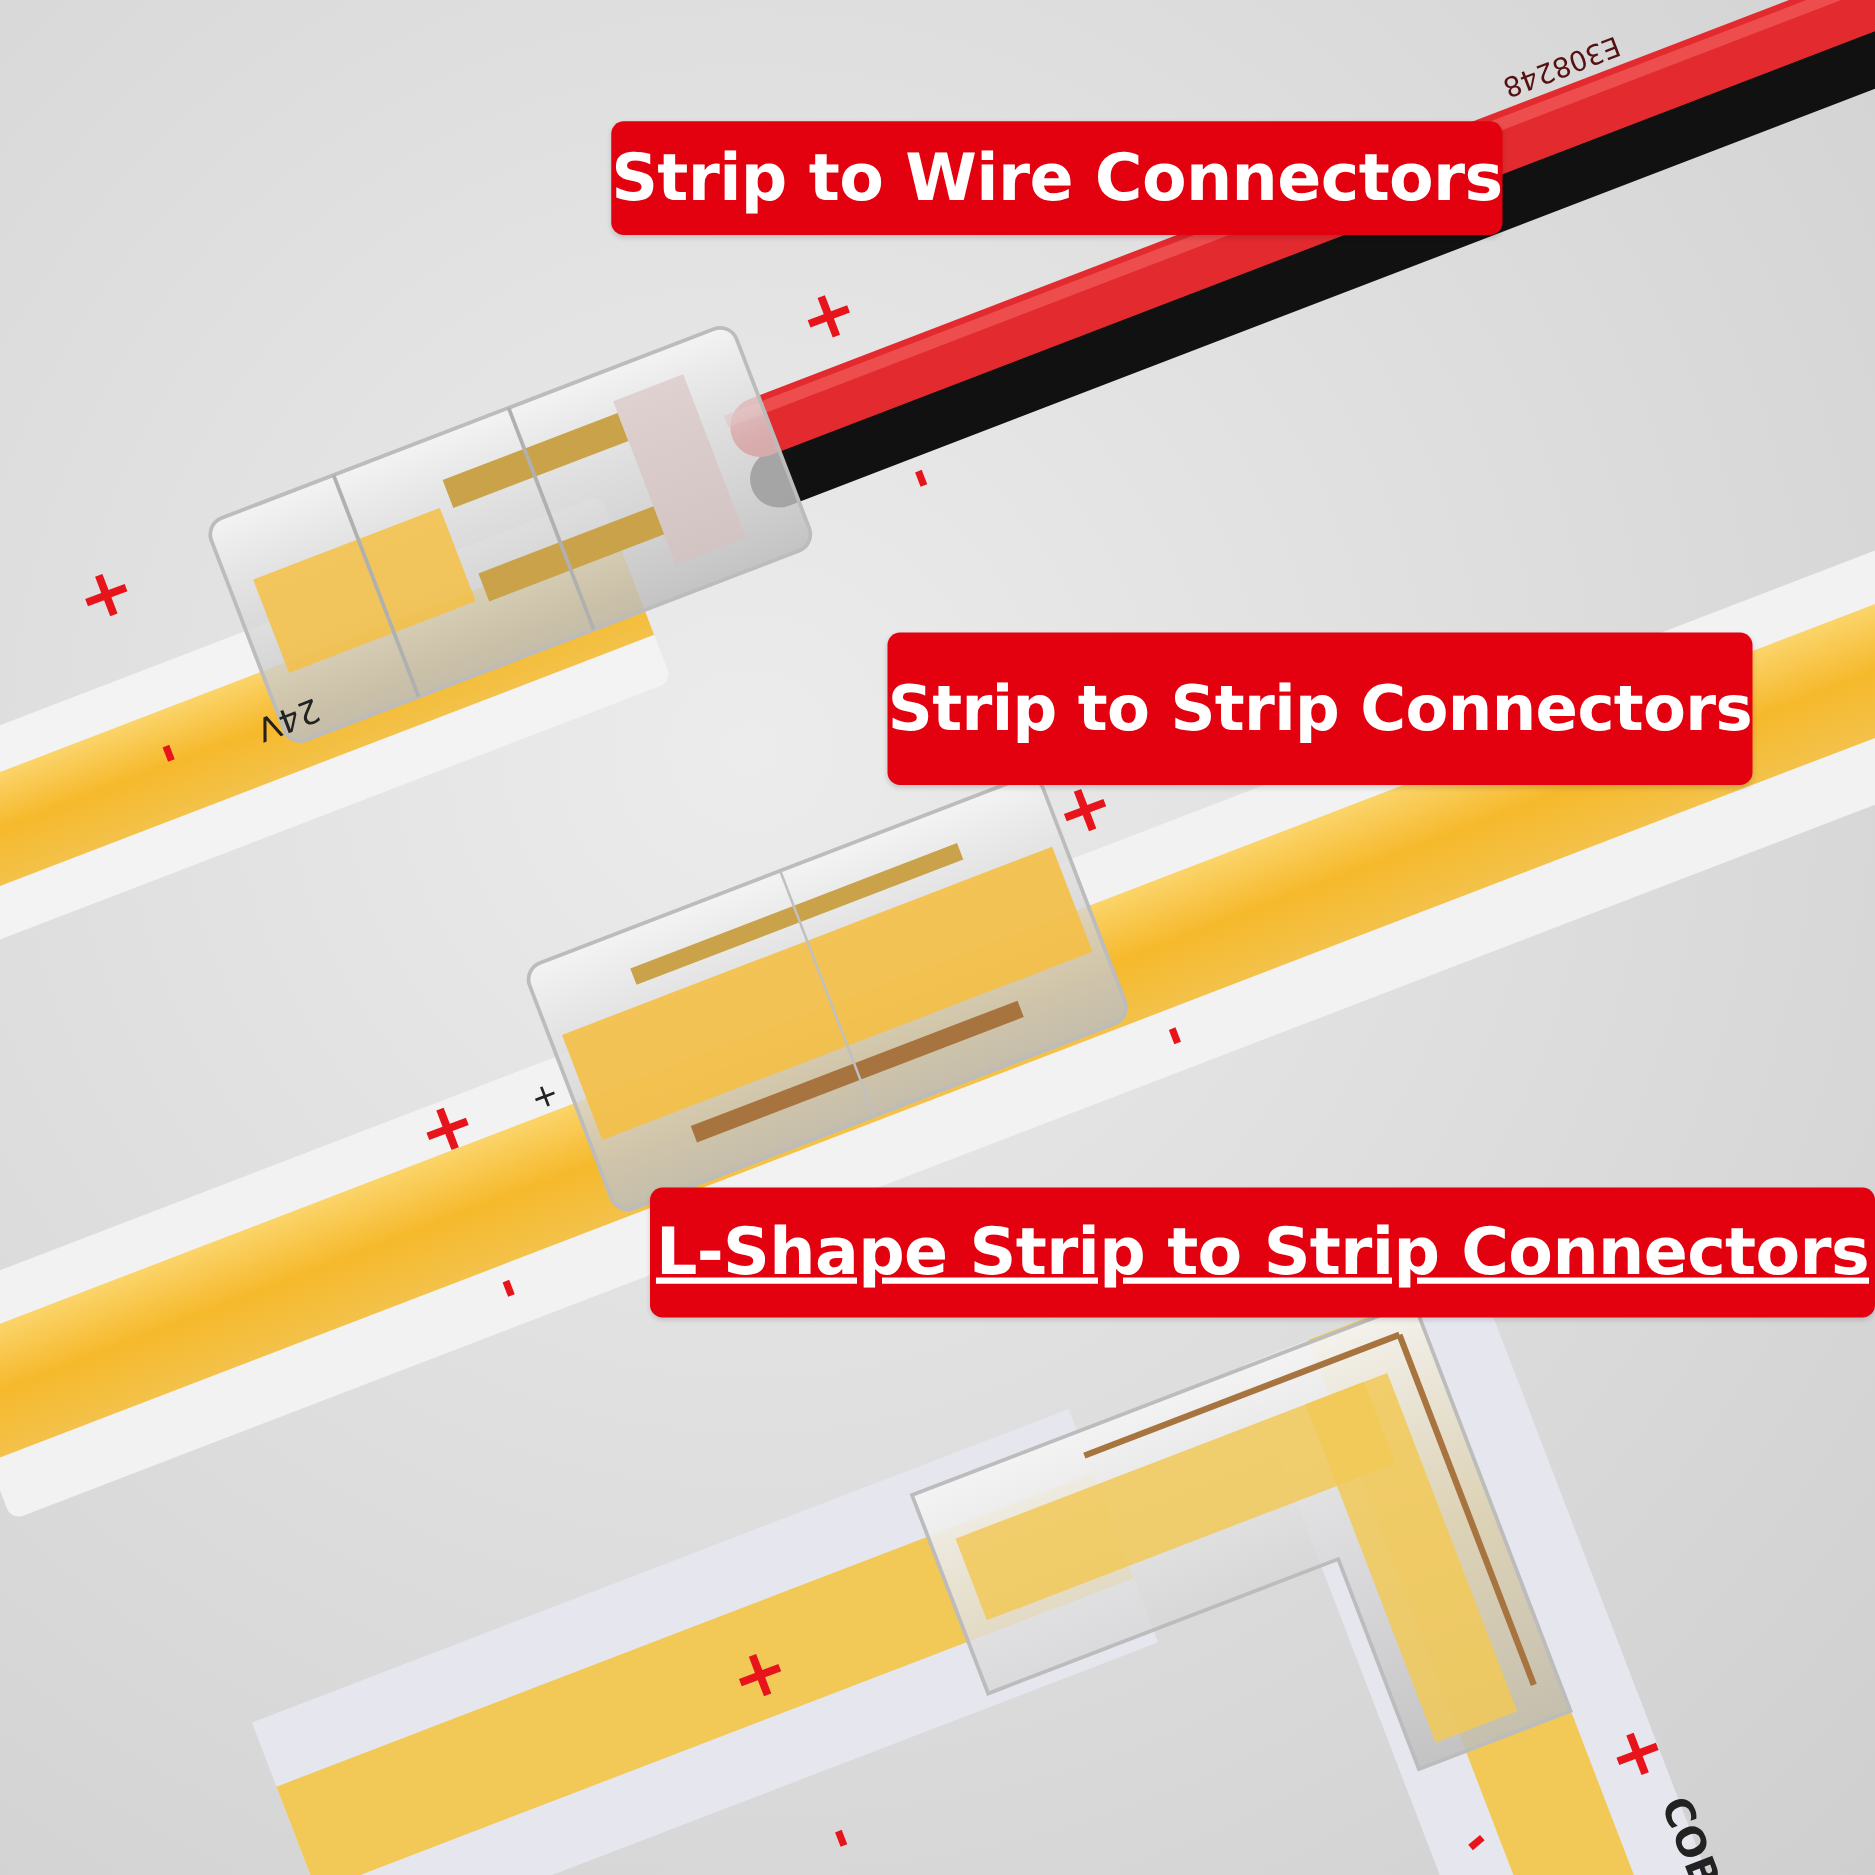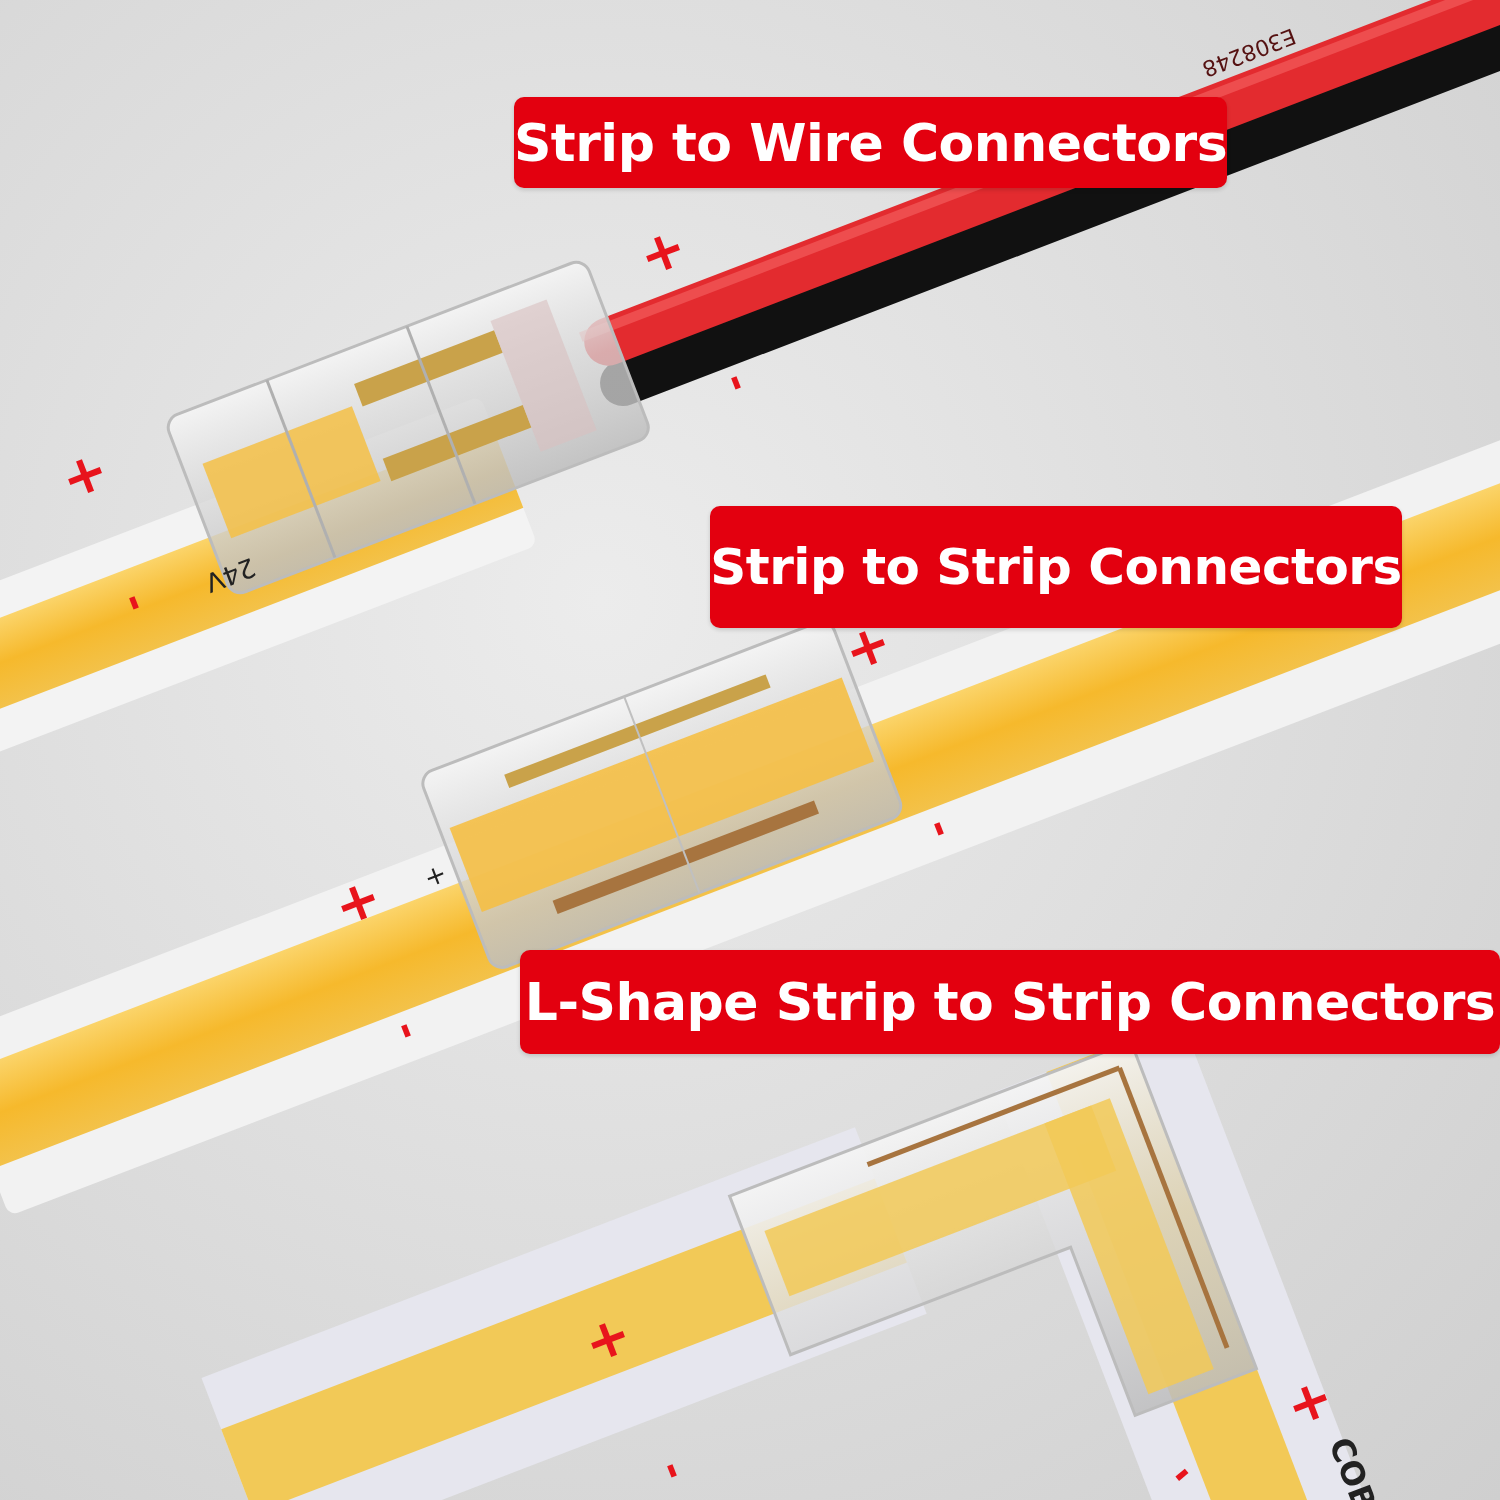--- a/index.html
+++ b/index.html
@@ -76,23 +76,23 @@
 
     <g transform="rotate(-21 950 1240)">
       <path d="M760 1120 L1190 1120 L1190 1470 L1060 1470 L1060 1290 L760 1290 Z" fill="url(#clearGrad)" stroke="#bcbcbc" stroke-width="3"></path>
       <rect x="780" y="1165" width="350" height="70" fill="#f2c957" opacity="0.85"></rect>
       <rect x="1080" y="1165" width="70" height="290" fill="#f2c957" opacity="0.85"></rect>
       <line x1="900" y1="1140" x2="1170" y2="1140" stroke="#a7743f" stroke-width="5"></line>
       <line x1="1170" y1="1140" x2="1170" y2="1440" stroke="#a7743f" stroke-width="5"></line>
     </g>
   </svg>
 
-  <div class="label" style="left:489px;top:97px;width:713px;height:91px;font-size:52px;margin-left:25px;">Strip to Wire  Connectors</div>
+  <div class="label" style="left:489px;top:97px;width:713px;height:91px;font-size:52px;">Strip to Wire  Connectors</div>
   <div class="label" style="left:710px;top:506px;width:692px;height:122px;font-size:50px;">Strip to Strip Connectors</div>
-  <div class="label" style="left:520px;top:950px;width:980px;height:104px;font-size:52px;">L-Shape Strip to Strip Connectors</div>
+  <div class="label" style="left:520px;top:950px;width:980px;height:104px;font-size:52px;text-decoration:underline;">L-Shape Strip to Strip Connectors</div>
 
   <div class="mark" style="left:62px;top:448px;font-size:54px;transform:rotate(-21deg);">+</div>
   <div class="mark" style="left:128px;top:582px;font-size:40px;transform:rotate(69deg);">-</div>
   <div class="mark" style="left:640px;top:225px;font-size:54px;transform:rotate(-21deg);">+</div>
   <div class="mark" style="left:730px;top:362px;font-size:40px;transform:rotate(69deg);">-</div>
   <div class="mark" style="left:845px;top:620px;font-size:54px;transform:rotate(-21deg);">+</div>
   <div class="mark" style="left:933px;top:808px;font-size:40px;transform:rotate(69deg);">-</div>
   <div class="mark" style="left:335px;top:875px;font-size:54px;transform:rotate(-21deg);">+</div>
   <div class="mark" style="left:400px;top:1010px;font-size:40px;transform:rotate(69deg);">-</div>
   <div class="mark" style="left:585px;top:1312px;font-size:54px;transform:rotate(-21deg);">+</div>

